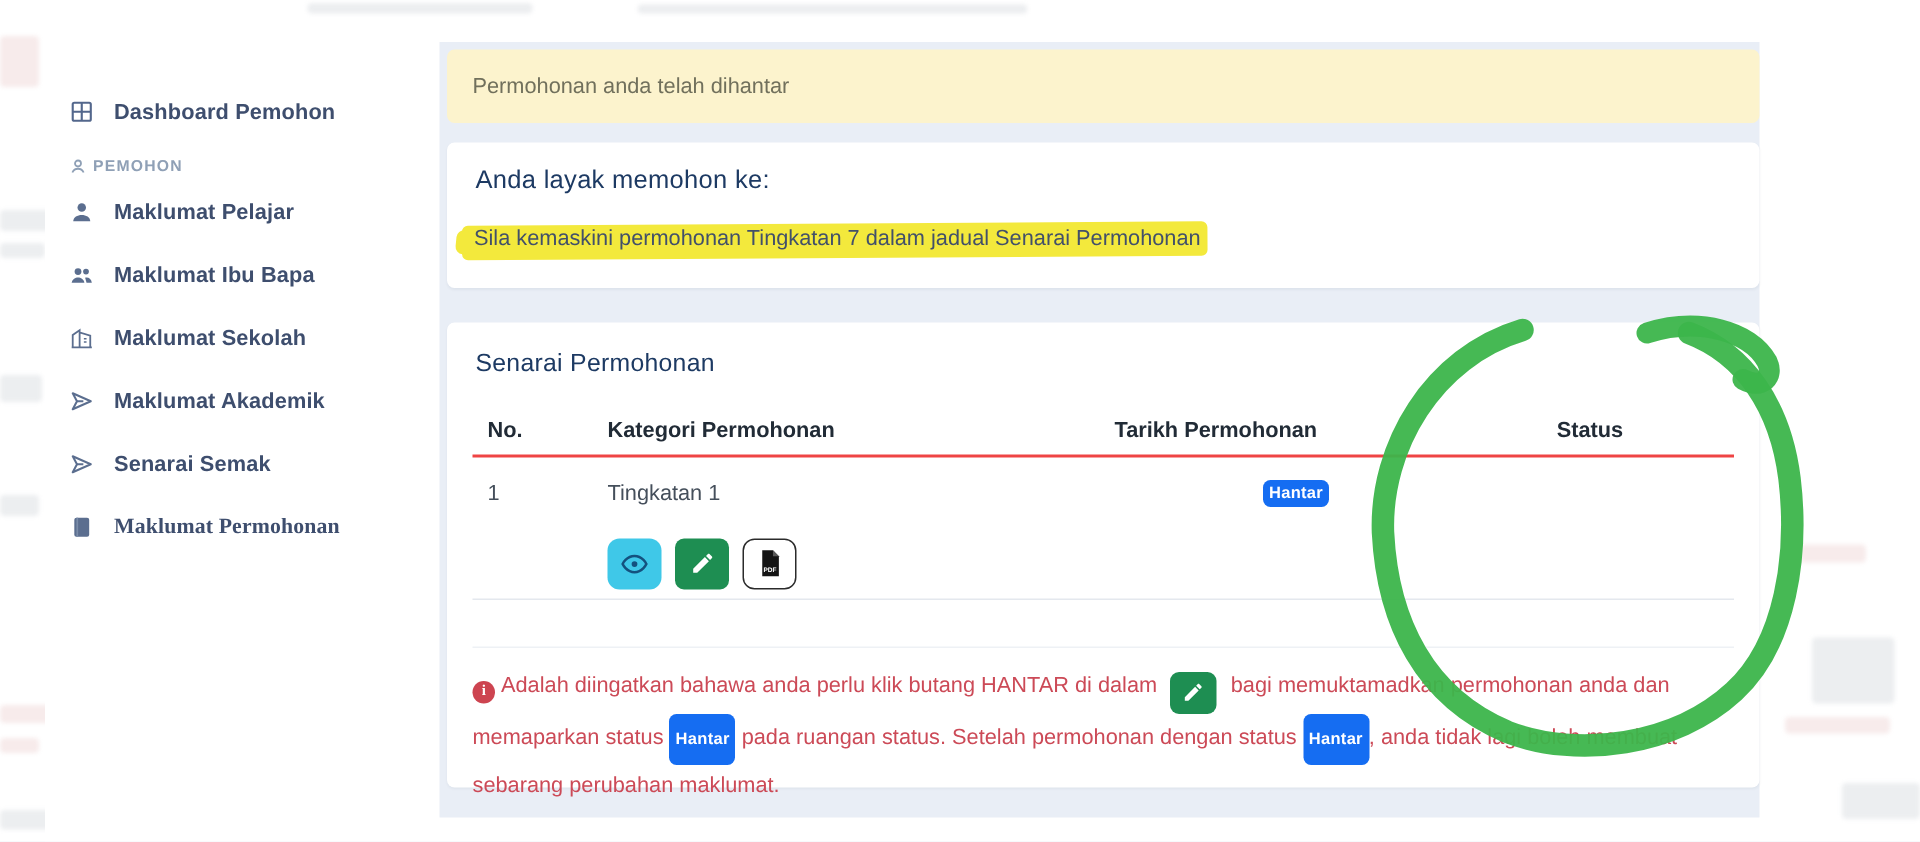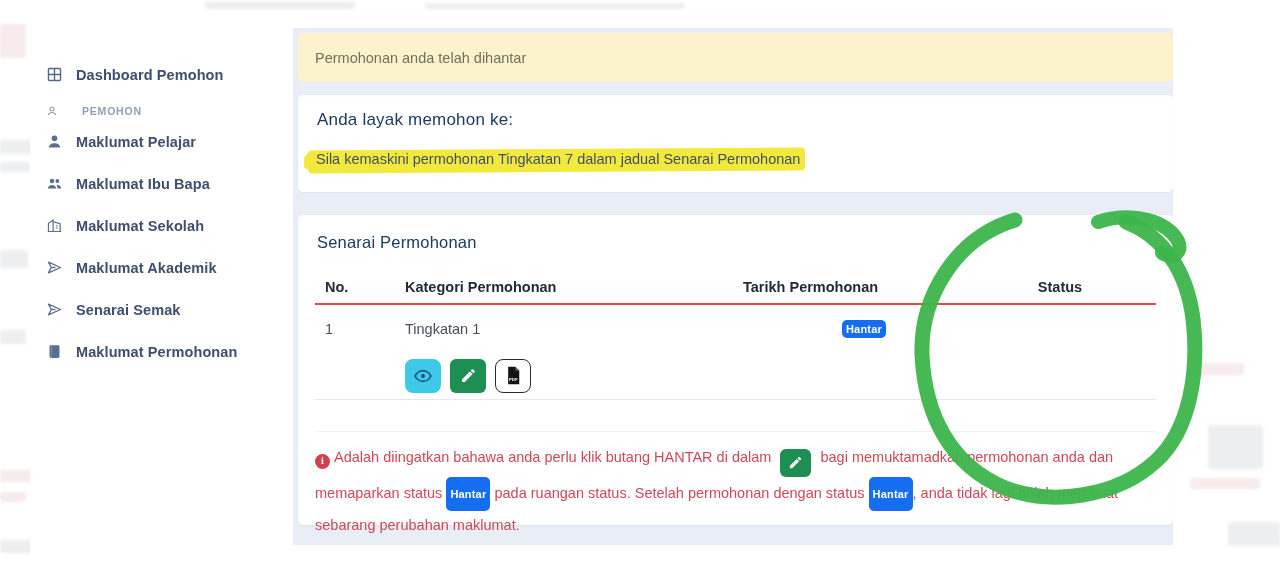--- a/index.html
+++ b/index.html
@@ -9,21 +9,21 @@
   
   .ghost { position:absolute; border-radius:3px; pointer-events:none; }
   .g-grey { background:rgba(150,158,172,.18); }
   .g-pink { background:rgba(195,110,115,.14); }
   .g-blur { filter:blur(1.5px); }
 
   
   .sidebar { position:absolute; left:30px; top:26px; width:263px; height:547px; background:#fff; }
   .side-item { position:absolute; left:16px; display:flex; align-items:center; gap:13px; cursor:pointer; }
   .side-item .lbl { font-size:14.5px; font-weight:700; color:#3e4e6e; letter-spacing:.1px; }
-  .side-section { position:absolute; left:16px; display:flex; align-items:center; gap:24px; }
+  .side-section { position:absolute; left:16px; display:flex; align-items:center; gap:4px; }
   .side-section .lbl { font-size:10.5px; font-weight:700; color:#8fa0b6; letter-spacing:.8px; }
   .icon16 { width:17px; height:17px; flex:0 0 17px; display:inline-flex; }
 
   
   .content-bg { position:absolute; left:293px; top:28px; width:880px; height:517px; background:#e9eef6; }
   .alert { position:absolute; left:298px; top:33px; width:875px; height:49px; background:#fcf3cd; border-radius:5px;
            display:flex; align-items:center; padding-left:17px; font-size:14.5px; color:#71705c; }
   .card { position:absolute; left:298px; background:#fff; border-radius:5px; box-shadow:0 1px 2px rgba(20,30,60,.05); }
   .card1 { top:95px; width:875px; height:97px; }
   .card2 { top:215px; width:875px; height:310px; }
@@ -152,21 +152,21 @@
     <div class="side-item" style="top:275px;">
       <span class="icon16">
         <svg viewBox="0 0 24 24" fill="none" stroke="#5b6e8f" stroke-width="1.9" stroke-linejoin="round">
             <path d="M3.5 4.5L20.5 12 3.5 19.5l4-7.5z"></path>
             <path d="M7.5 12h6"></path>
           </svg>
       </span>
       <span class="lbl">Senarai Semak</span>
     </div>
 
-    <div class="side-item" style="top:317px;">
+    <div class="side-item" style="top:317px;font-family:Liberation Serif, serif;">
       <span class="icon16">
         <svg viewBox="0 0 24 24" fill="#5b6e8f">
             <rect x="5" y="3" width="14" height="18" rx="2"></rect>
             <rect x="7" y="3" width="1.6" height="18" fill="#7a8ca9"></rect>
           </svg>
       </span>
       <span class="lbl">Maklumat Permohonan</span>
     </div>
   </nav>
 

